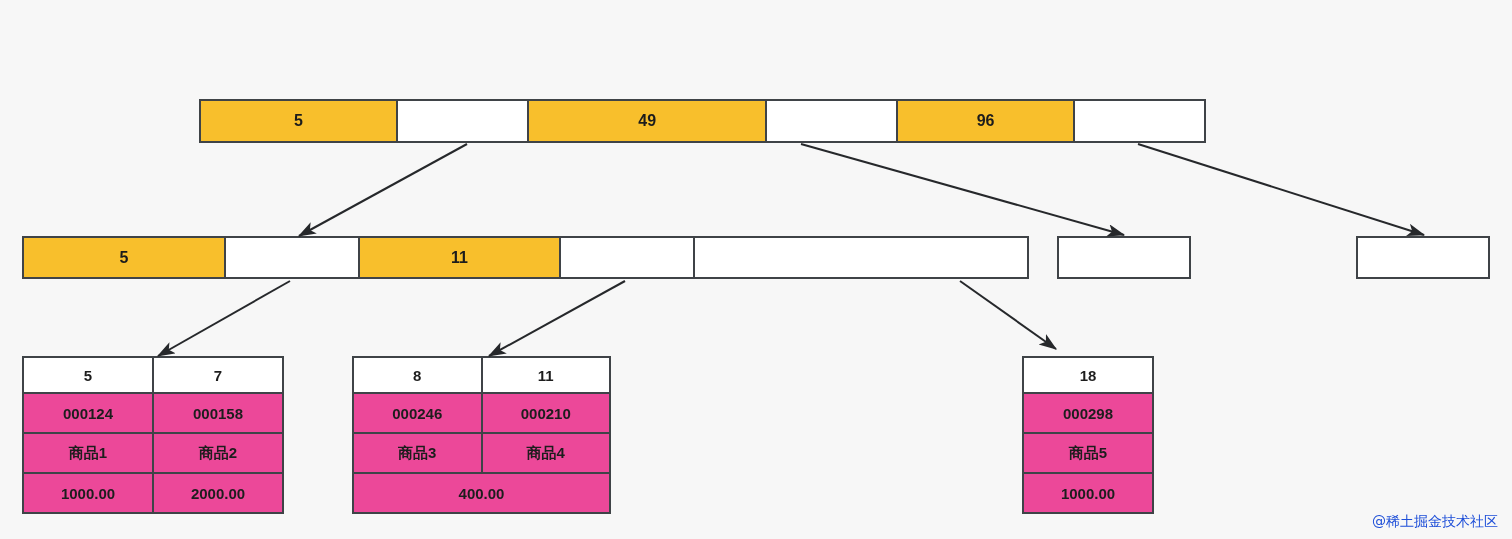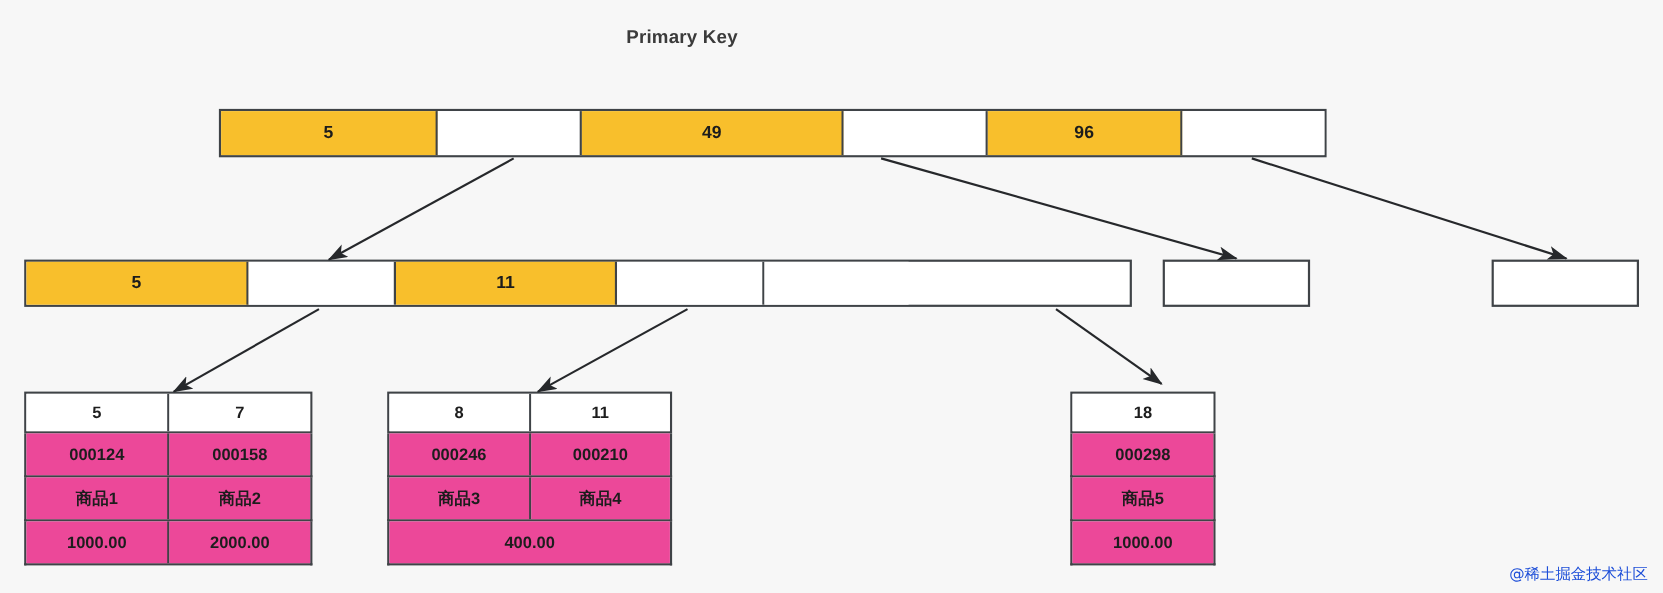--- a/index.html
+++ b/index.html
@@ -108,21 +108,20 @@
     color: #1d4ed8;
     font-family: "DejaVu Sans", sans-serif;
     white-space: nowrap;
   }
 </style>
 </head>
 <body>
 
 <div id="stage">
 
-  <div class="abs" id="title">Primary Key</div>
 
   <div class="abs node-row" id="root-node" style="left: 199px; top: 99px; width: 1007px;">
       <div class="cell key" style="width: 201px;">5</div>
       <div class="cell" style="width: 134px;"></div>
       <div class="cell key" style="width: 243px;">49</div>
       <div class="cell" style="width: 134px;"></div>
       <div class="cell key" style="width: 180px;">96</div>
       <div class="cell" style="width: 132px;"></div>
     </div>
 
@@ -168,21 +167,21 @@
           <div class="leaf-cell">000210</div>
         </div>
         <div class="leaf-row data">
           <div class="leaf-cell">商品3</div>
           <div class="leaf-cell">商品4</div>
         </div>
         <div class="leaf-row data">
           <div class="leaf-cell">400.00</div>
         </div>
       </div>
-      <div class="abs leaf" style="left: 973px; top: 356px; width: 132px;">
+      <div class="abs leaf" style="left: 1022px; top: 356px; width: 132px;">
         <div class="leaf-row header">
           <div class="leaf-cell">18</div>
         </div>
         <div class="leaf-row data">
           <div class="leaf-cell">000298</div>
         </div>
         <div class="leaf-row data">
           <div class="leaf-cell">商品5</div>
         </div>
         <div class="leaf-row data">

